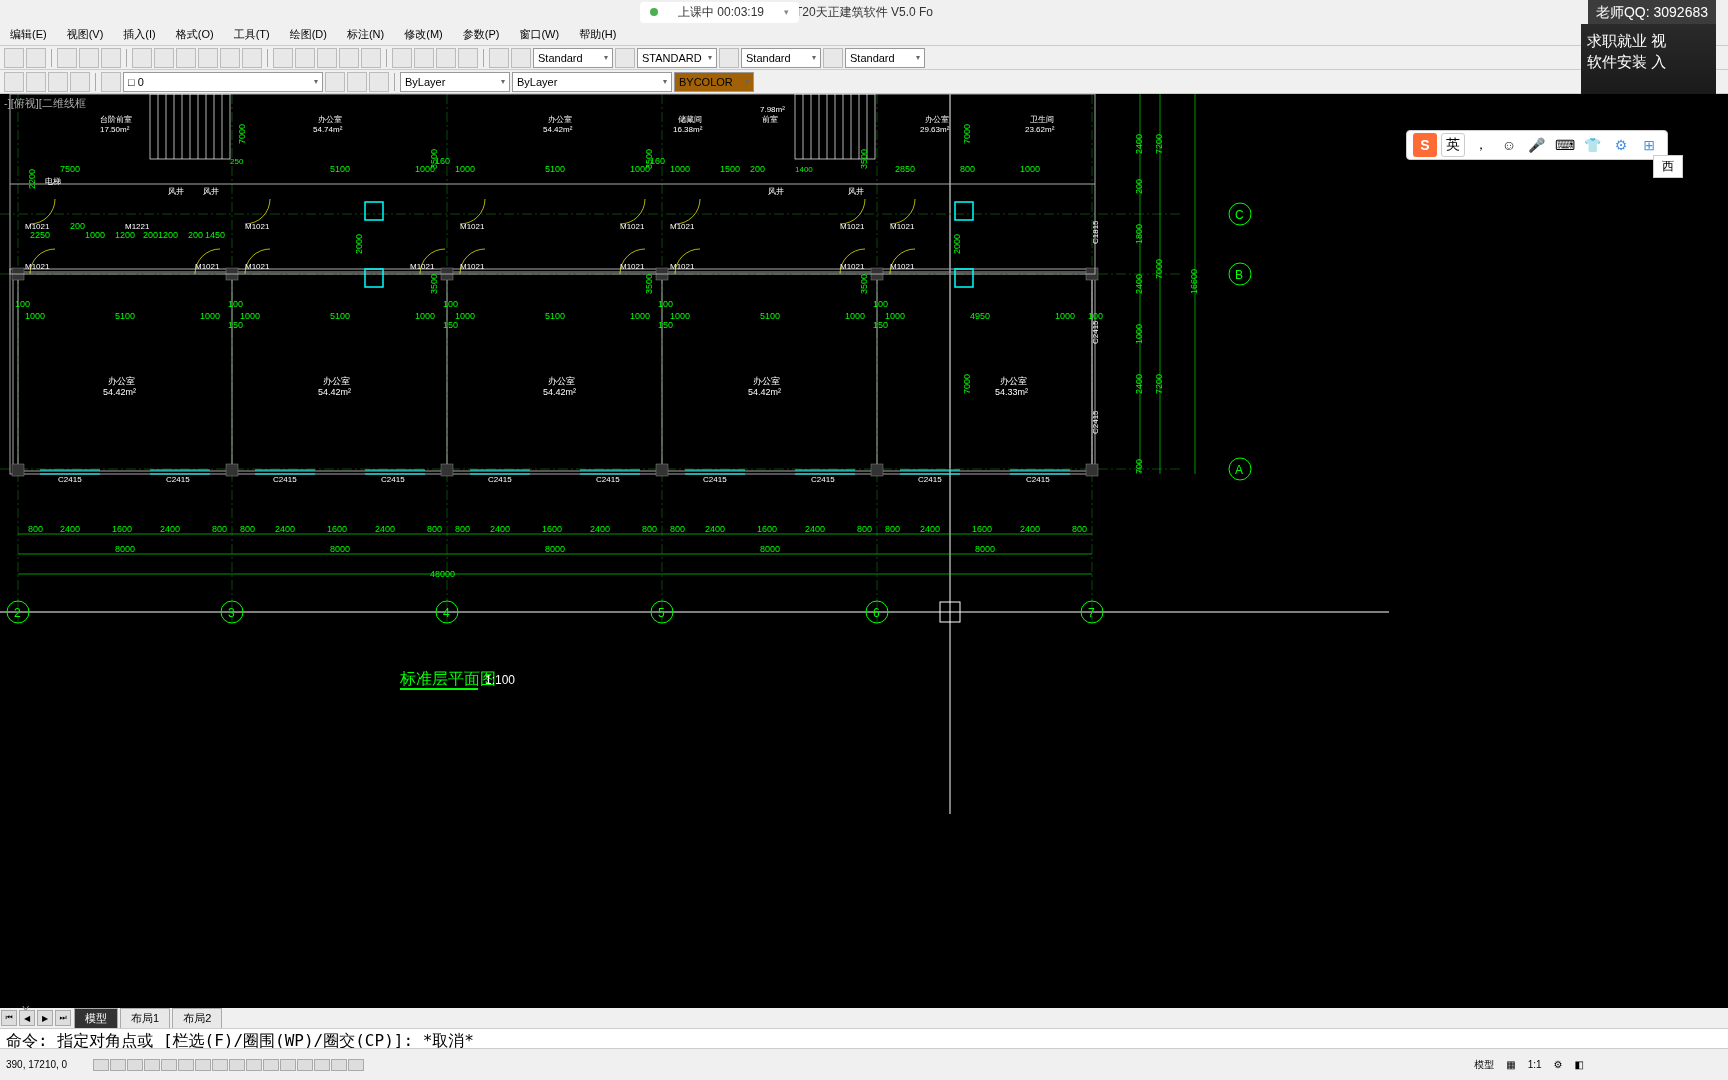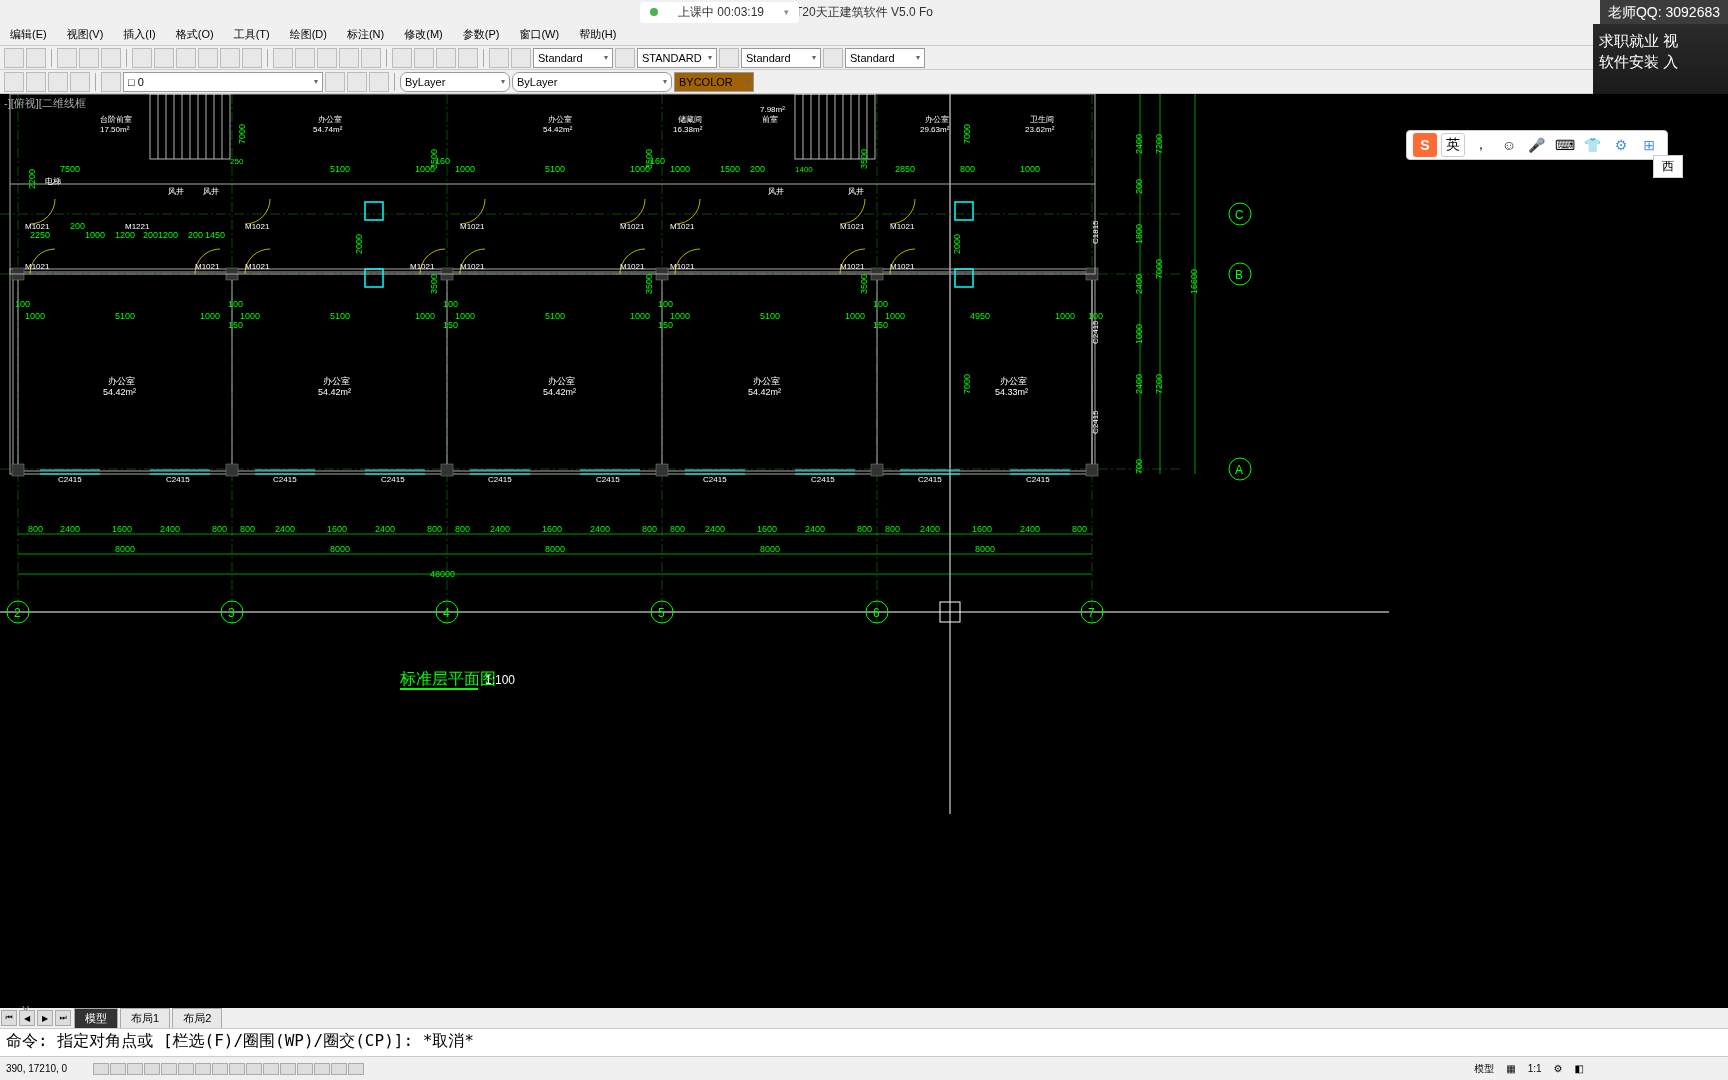--- a/index.html
+++ b/index.html
@@ -16,32 +16,32 @@
 .toolbar1 .icon-btn { width: 20px; height: 20px; background: #e8e8e8; border: 1px solid #bbb; display: inline-block; }
 .toolbar1 .sep { width: 1px; height: 18px; background: #aaa; margin: 0 3px; }
 .toolbar1 .dropdown { height: 20px; background: #fff; border: 1px solid #999; font-size: 11px; padding: 0 4px; min-width: 80px; display: flex; align-items: center; justify-content: space-between; }
 .toolbar1 .dropdown::after { content: "▾"; font-size: 8px; color: #666; }
 
 .toolbar2 { height: 24px; background: #f0f0f0; border-bottom: 1px solid #ccc; display: flex; align-items: center; gap: 2px; padding: 0 4px; }
 .toolbar2 .icon-btn { width: 20px; height: 20px; background: #e8e8e8; border: 1px solid #bbb; }
 .toolbar2 .dropdown { height: 20px; background: #fff; border: 1px solid #999; font-size: 11px; padding: 0 4px; display: flex; align-items: center; justify-content: space-between; }
 .toolbar2 .dropdown::after { content: "▾"; font-size: 8px; color: #666; }
 .toolbar2 .dropdown.wide { min-width: 200px; }
-.toolbar2 .dropdown.med { min-width: 110px; border-radius: 7px; }
+.toolbar2 .dropdown.med { min-width: 110px; }
 
 .canvas { position: absolute; top: 94px; left: 0; right: 0; bottom: 70px; background: #000; overflow: hidden; }
 .canvas svg { position: absolute; top: 0; left: 0; }
 
 .view-label { position: absolute; top: 2px; left: 4px; color: #aaa; font-size: 11px; z-index: 5; }
 
 .floating-ime { position: absolute; top: 130px; right: 60px; background: #fff; border: 1px solid #ccc; border-radius: 4px; display: flex; align-items: center; gap: 4px; padding: 2px 6px; z-index: 10; }
 .floating-ime .ime-icon { width: 24px; height: 24px; display: flex; align-items: center; justify-content: center; font-size: 14px; }
 .ime-s { background: #ff6b35; color: #fff; border-radius: 3px; font-weight: bold; }
 
-.overlay-box { position: absolute; right: 0; background: rgba(40,40,40,0.9); color: #fff; padding: 4px 8px; font-size: 13px; z-index: 20; }
+.overlay-box { position: absolute; right: 12px; background: rgba(40,40,40,0.9); color: #fff; padding: 4px 8px; font-size: 13px; z-index: 20; }
 .overlay-qq { top: 0; font-size: 14px; }
 .overlay-banner { top: 24px; height: 70px; width: 135px; background: linear-gradient(#2a2a2a,#1a1a1a); font-size: 15px; line-height: 1.4; padding: 6px; }
 .overlay-bottom { bottom: 0; right: 0; width: 135px; height: 100px; background: #f5f5f0; color: #333; font-size: 12px; padding: 4px; line-height: 1.5; }
 .overlay-bottom .red { color: #c00; }
 
 .ucs-icon { position: absolute; left: 8px; bottom: 8px; z-index: 5; }
 .ucs-icon svg line { stroke: #888; stroke-width: 1; }
 .ucs-icon text { fill: #888; font-size: 11px; }
 
 .scroll-h { position: absolute; bottom: 62px; left: 0; right: 0; height: 10px; background: #e8e8e8; }
@@ -50,21 +50,21 @@
 .tabs-row { position: absolute; bottom: 52px; left: 0; right: 0; height: 20px; background: #f0f0f0; display: flex; align-items: center; font-size: 11px; }
 .tabs-row .nav-btn { width: 16px; height: 16px; background: #ddd; border: 1px solid #aaa; margin: 0 1px; display: flex; align-items: center; justify-content: center; font-size: 8px; }
 .tabs-row .tab { padding: 2px 10px; border: 1px solid #aaa; background: #e8e8e8; margin-left: 2px; }
 .tabs-row .tab.active { background: #333; color: #fff; }
 
 .cmdline { position: absolute; bottom: 30px; left: 0; right: 0; height: 22px; background: #fff; border-top: 1px solid #ccc; font-size: 16px; padding: 2px 6px; font-family: "SimSun", monospace; }
 .cmdinput { position: absolute; bottom: 12px; left: 0; right: 0; height: 18px; background: #fff; display: flex; align-items: center; padding: 0 4px; gap: 6px; }
 .cmdinput .chev { font-size: 12px; color: #666; }
 .cmdinput input { border: none; outline: none; font-size: 12px; font-style: italic; color: #888; flex: 1; background: transparent; }
 
-.statusbar { position: absolute; bottom: 0; left: 0; right: 0; height: 24px; background: #f0f0f0; border-top: 1px solid #ccc; display: flex; align-items: center; font-size: 10px; }
+.statusbar { position: absolute; bottom: 0; left: 0; right: 0; height: 32px; background: #f0f0f0; border-top: 1px solid #ccc; display: flex; align-items: center; font-size: 10px; }
 .statusbar .coords { padding: 0 6px; }
 .statusbar .status-icons { display: flex; gap: 1px; margin-left: 20px; }
 .statusbar .status-icons span { width: 16px; height: 12px; background: #ddd; border: 1px solid #aaa; }
 .statusbar .right { margin-left: auto; display: flex; gap: 4px; align-items: center; padding-right: 140px; }
 .statusbar .right span { padding: 0 4px; }
 
 
 .dwg-text { fill: #fff; font-size: 9px; font-family: "SimSun", sans-serif; }
 .dwg-text-sm { fill: #fff; font-size: 8px; }
 .dwg-dim { fill: #0f0; font-size: 9px; }

